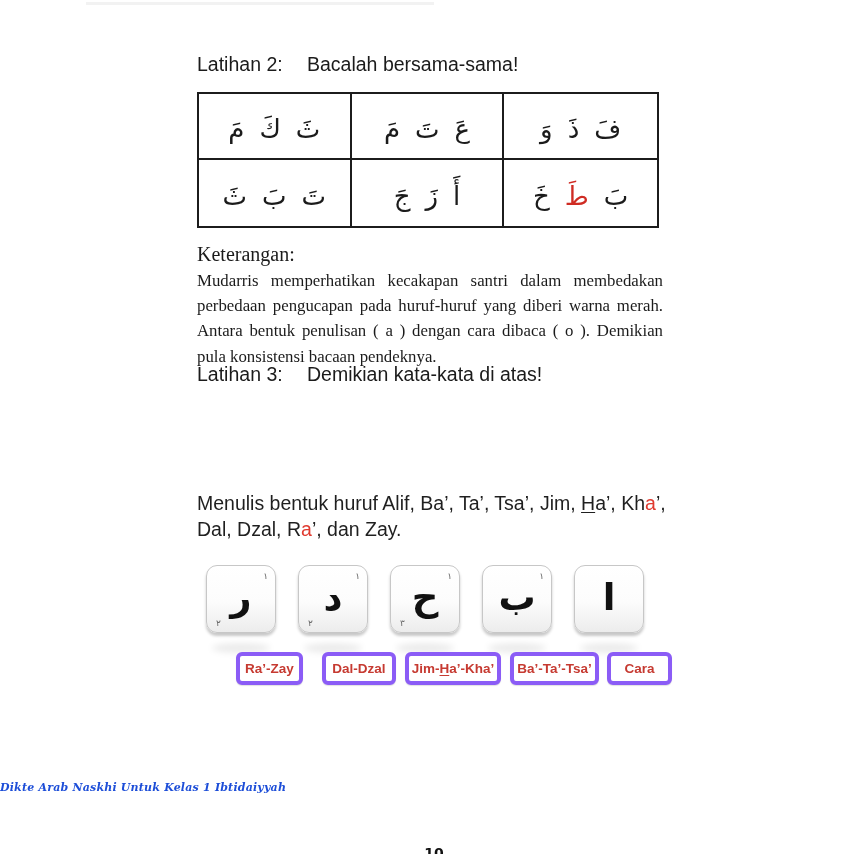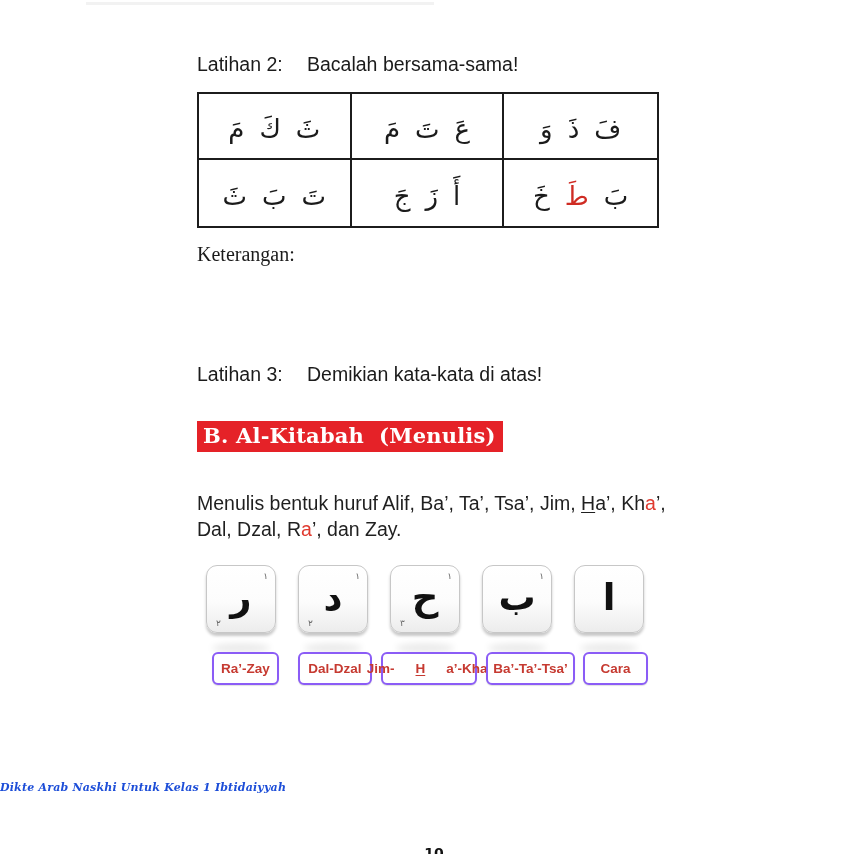--- a/index.html
+++ b/index.html
@@ -82,28 +82,29 @@
   .card-letter{
     font-family:"DejaVu Sans",sans-serif;font-weight:bold;font-size:37px;
     color:#111111;line-height:1;padding-bottom:4px;
   }
   .card-mark-top{position:absolute;top:5px;right:7px;font-size:9px;color:#666;font-family:"DejaVu Sans",sans-serif;}
   .card-mark-bottom{position:absolute;bottom:4px;left:9px;font-size:9px;color:#666;font-family:"DejaVu Sans",sans-serif;}
 
   
   .card-label{
     position:absolute;top:652px;height:33px;box-sizing:border-box;
-    border:2px solid #8b5cf6;border-radius:6px;background:#ffffff;
+    border:4px solid #8b5cf6;border-radius:6px;background:#ffffff;
     display:flex;justify-content:center;align-items:center;
     font-size:13.5px;font-weight:bold;color:#c63a31;white-space:nowrap;
     box-shadow:0 1px 1px rgba(0,0,0,0.12);
+    margin-left:24px;
   }
   #label-0{left:212px;width:67px;}
   #label-1{left:298px;width:74px;}
-  #label-2{left:381px;width:96px;gap:21px;}
+  #label-2{left:381px;width:96px;}
   #label-3{left:486px;width:89px;}
   #label-4{left:583px;width:65px;}
 
   
   #footer-title{
     position:absolute;left:0;right:0;top:781px;text-align:left;
     font-family:"DejaVu Serif",serif;font-style:italic;font-weight:bold;
     font-size:11px;color:#1d4ed8;letter-spacing:0.2px;
   }
   #page-number{
@@ -149,26 +150,26 @@
       <span>أَ</span>
     </div>
     <div class="arab-cell">
       <span>خَ</span>
       <span class="red-letter">طَ</span>
       <span>بَ</span>
     </div>
   </div>
 
   <div id="keterangan-label">Keterangan:</div>
+  <div id="keterangan-body">Mudarris memperhatikan kecakapan santri dalam membedakan perbedaan pengucapan pada huruf-huruf yang diberi warna merah. Antara bentuk penulisan ( a ) dengan cara dibaca ( o ). Demikian pula konsistensi bacaan pendeknya.</div>
 
   <div class="exline" id="exercise3">
     <span class="exlabel">Latihan 3:</span><span>Demikian kata-kata di atas!</span>
   </div>
 
-  <div id="section-banner">B. Al-Kitabah  (Menulis)</div>
 
 
   <div id="menulis-par">
     <span>Menulis bentuk huruf Alif, Ba’, Ta’, Tsa’, Jim, </span><span class="u-char">H</span><span>a’, Kh</span><span class="red-char">a</span><span>’,</span><br>
     <span>Dal, Dzal, R</span><span class="red-char">a</span><span>’, dan Zay.</span>
   </div>
 
   <div id="cards-row">
     <div class="letter-card">
       <span class="card-mark-top">١</span>

